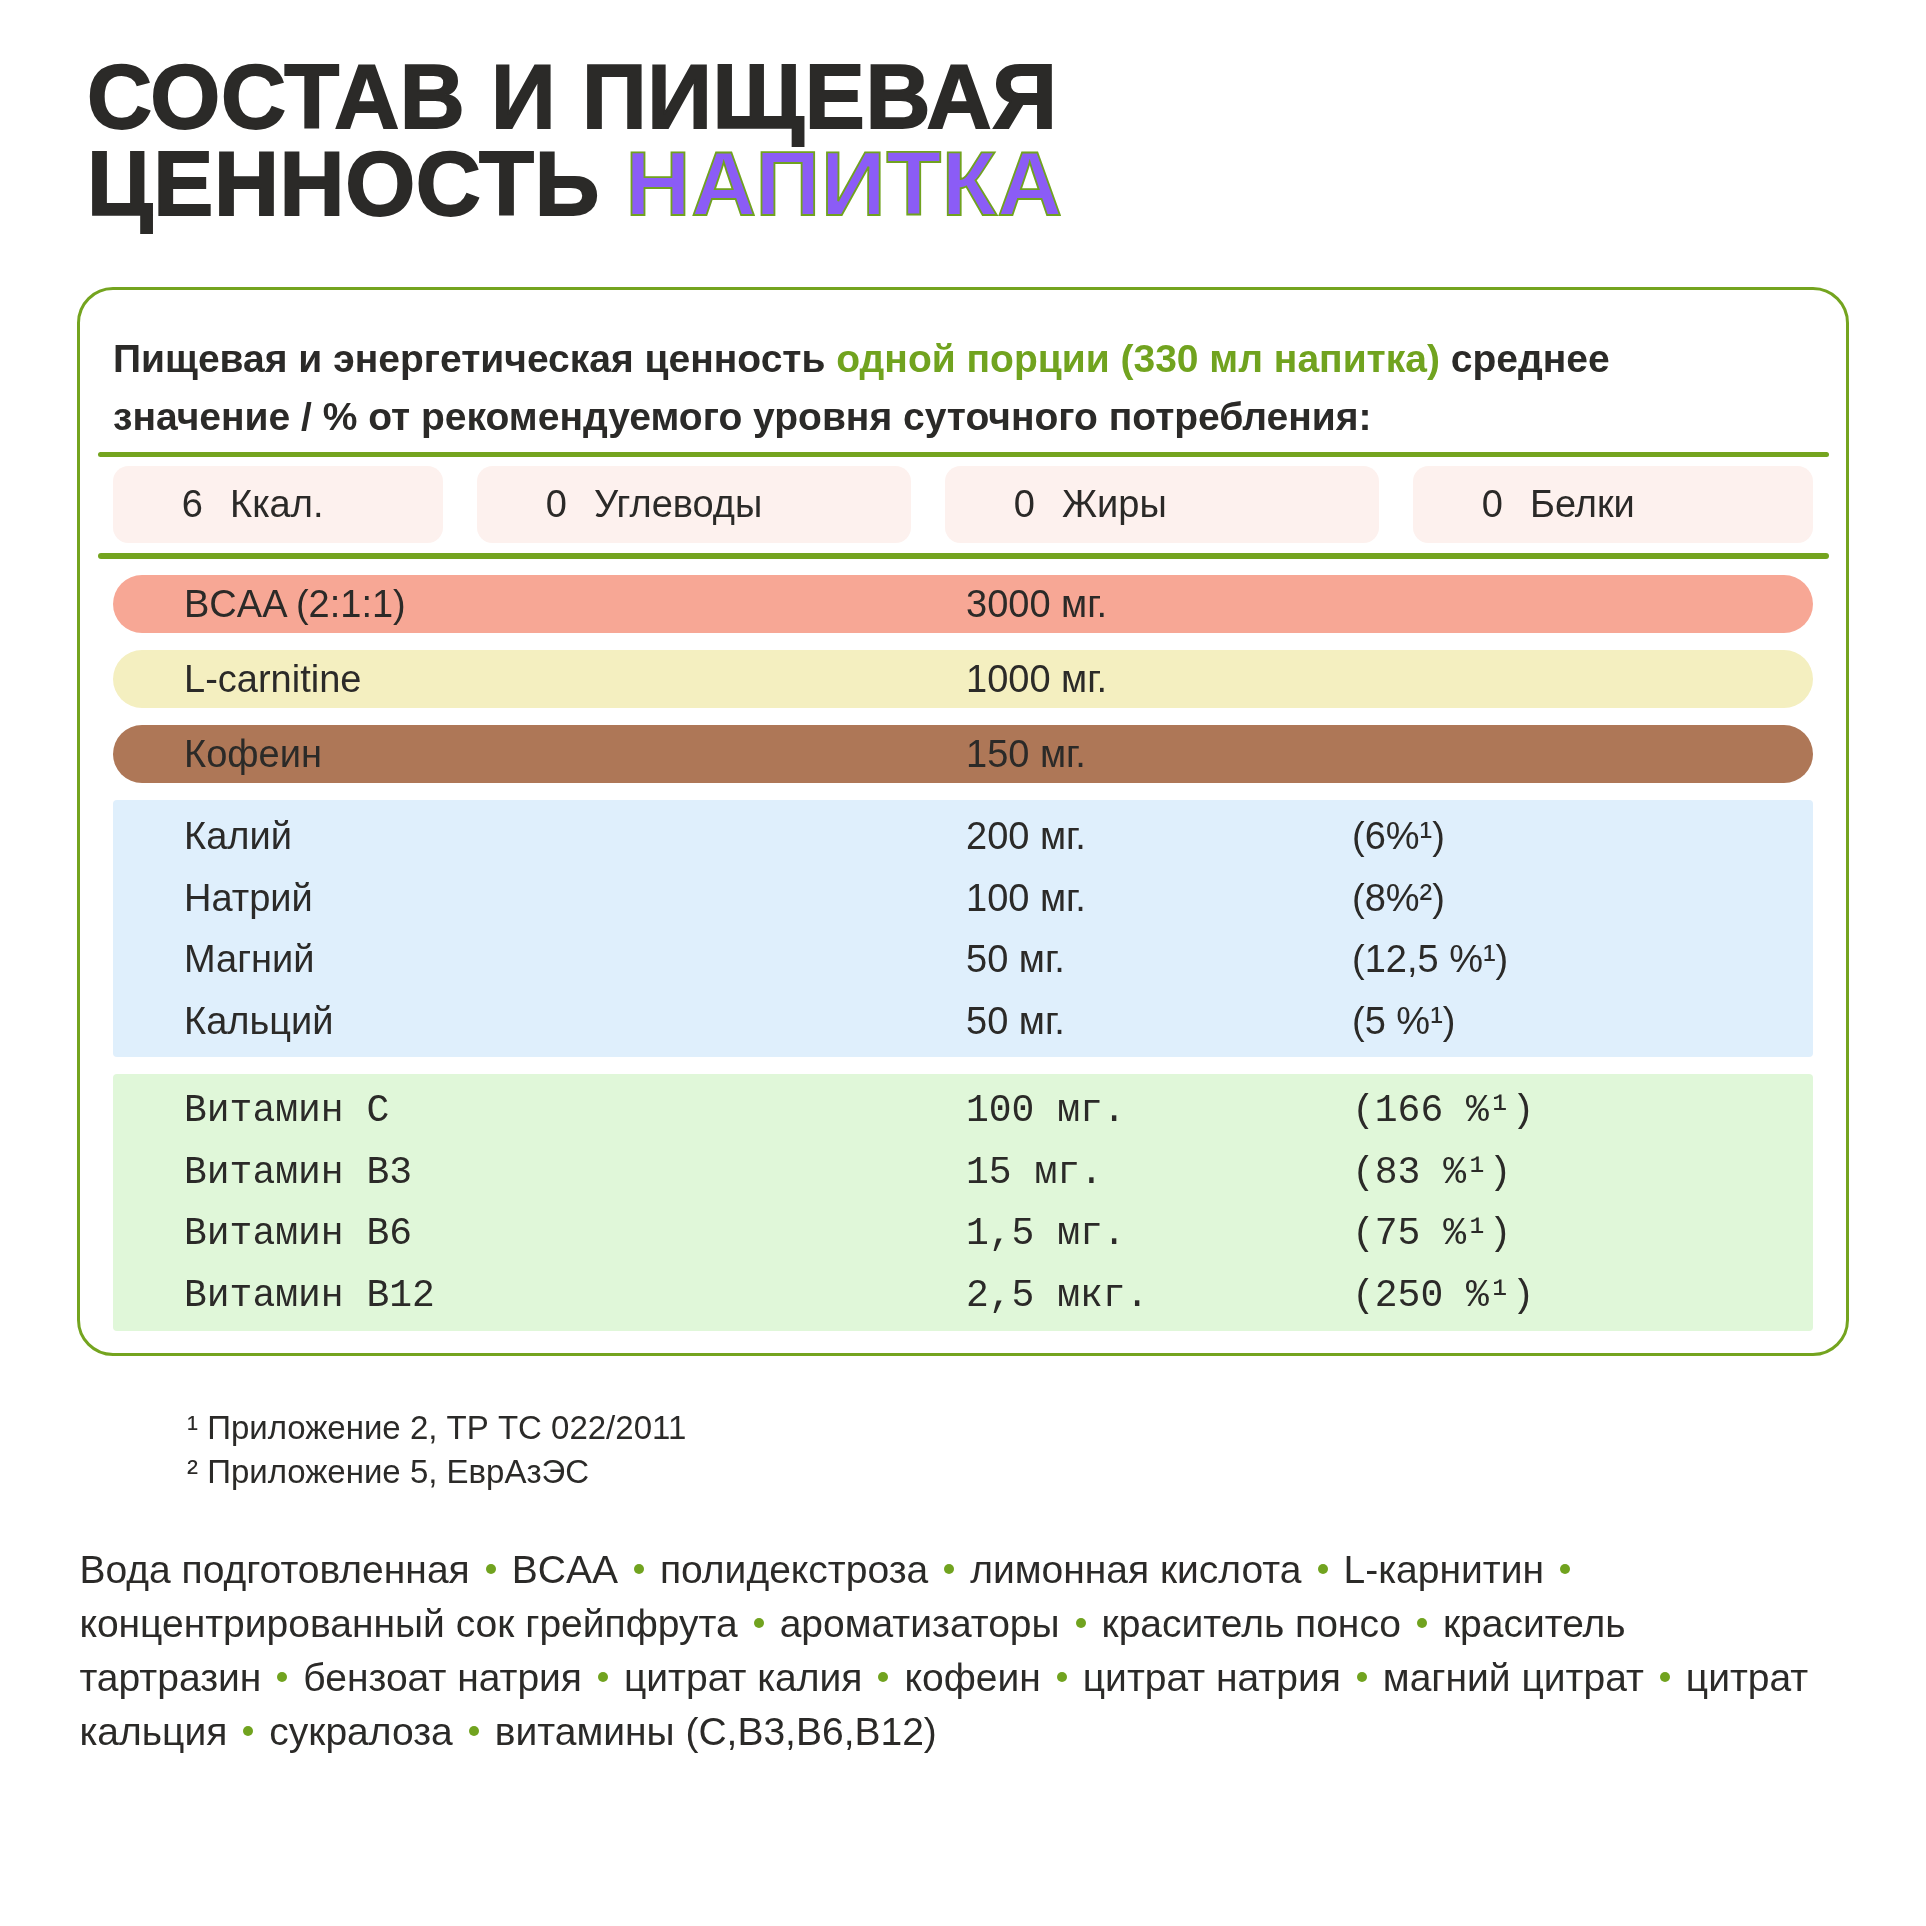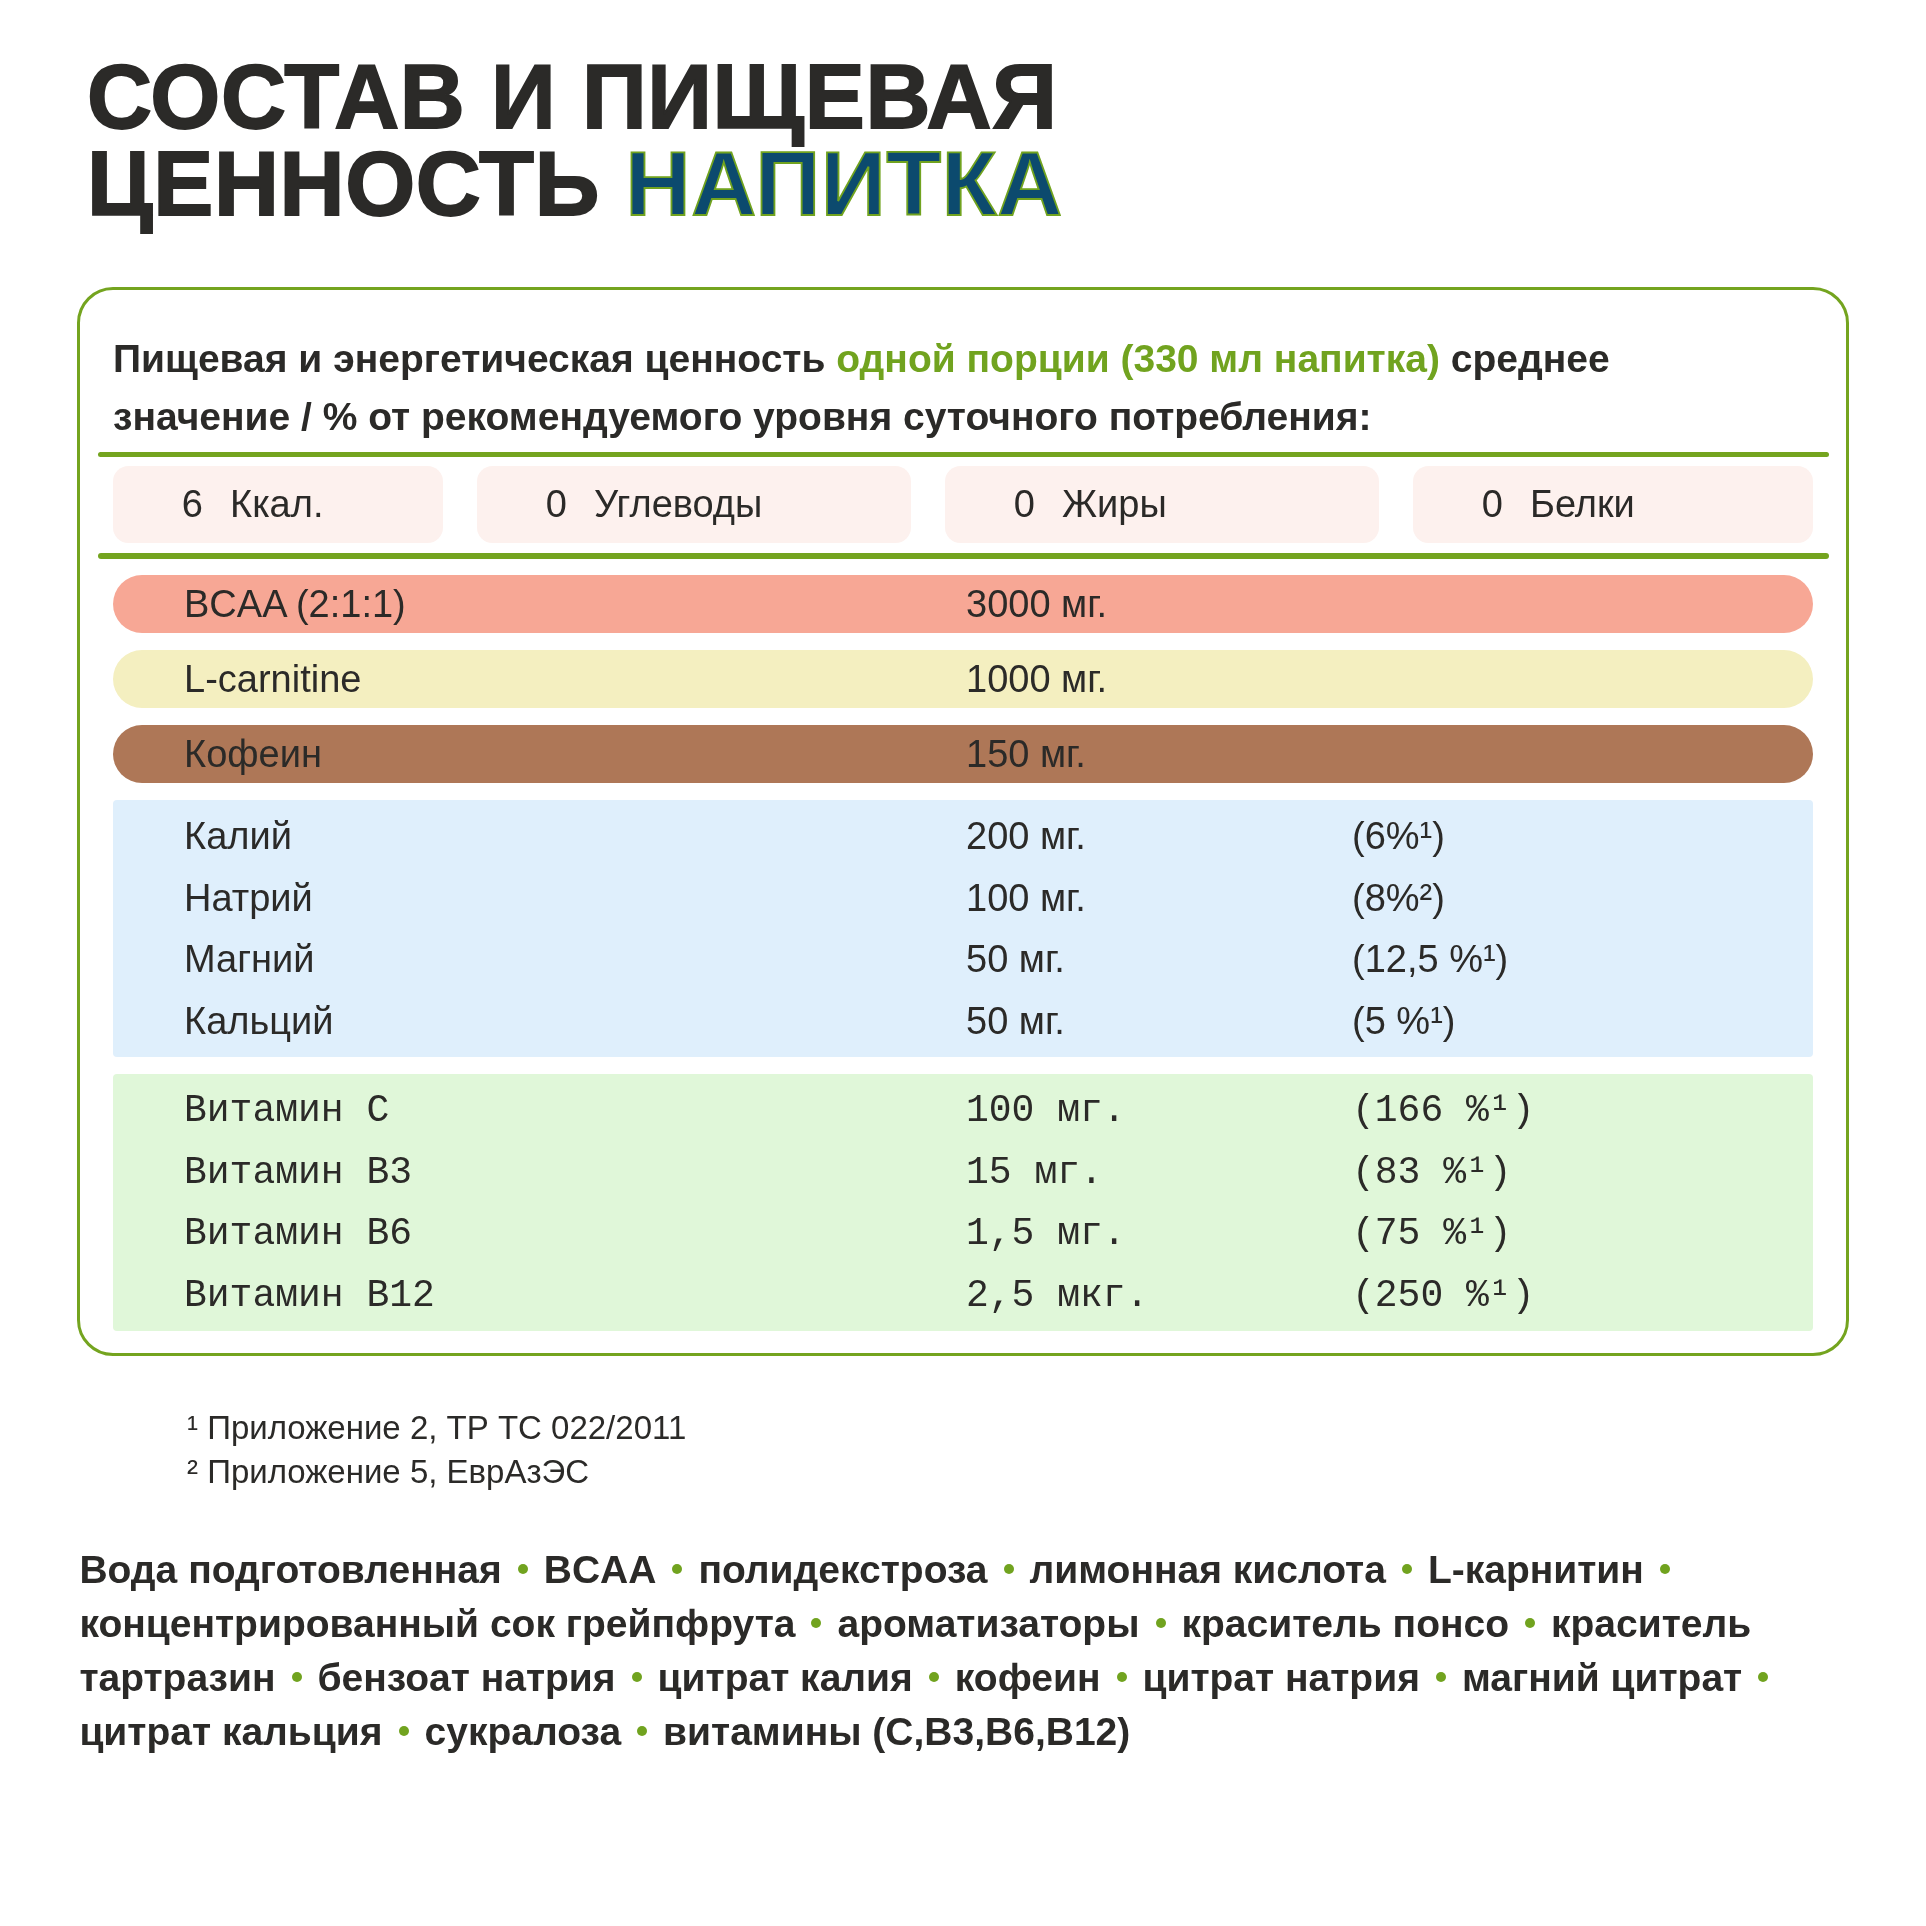--- a/index.html
+++ b/index.html
@@ -6,21 +6,21 @@
   body{
     width:1926px;height:1926px;background:#ffffff;
     font-family:"Liberation Sans",sans-serif;color:#2b2a28;
     -webkit-font-smoothing:antialiased;overflow:hidden;
   }
   .page{box-sizing:border-box;width:1926px;height:1926px;padding:54px 77px 0;}
 
   
   .title{margin:0 10px 59px;font-size:90px;line-height:87px;font-weight:800;
          letter-spacing:0.6px;-webkit-text-stroke:1.8px currentColor;}
-  .title .t-green{color:#0c4a6e;-webkit-text-stroke:1.8px #71a31f;}
+  .title .t-green{color:#8b5cf6;-webkit-text-stroke:1.8px #71a31f;}
 
   
   .box{box-sizing:border-box;border:3.6px solid #74a41f;border-radius:36px;
        padding:40px 33px 21.4px;background:#ffffff;}
   .intro{margin:0;font-size:39px;line-height:58px;font-weight:700;max-width:1653px;}
   .intro .green{color:#71a31f;}
 
   .rule{height:5.4px;background:#74a41f;border-radius:3px;margin:6px -15.5px 0;}
   .rule.rule-bottom{margin-top:10.7px;}
 
@@ -41,21 +41,21 @@
   .block{border-radius:4px;padding:7.1px 0;display:flex;flex-direction:column;gap:3.6px;}
   .block .row{background:transparent;border-radius:0;}
   .bg-minerals{background:#dfeffc;}
   .bg-vitamins{background:#e0f7d9;font-family:Liberation Mono, monospace;}
 
   
   .footnotes{margin:50px 0 0 110px;}
   .footnotes p{margin:0;font-size:33px;line-height:44px;font-weight:500;}
 
   
-  .ingredients{margin:49px 0 0 2.4px;max-width:1736px;font-size:39px;line-height:54px;font-weight:700;}
+  .ingredients{margin:49px 0 0 2.4px;max-width:1736px;font-size:39px;line-height:54px;font-weight:400;}
   .dot{display:inline-block;width:10px;height:10px;border-radius:50%;background:#71a31f;
        margin:0 16px;vertical-align:8.3px;}
 </style>
 </head>
 <body>
 
 <div class="page">
 
   <h1 class="title"><span class="t-dark">СОСТАВ И ПИЩЕВАЯ</span><br><span class="t-dark">ЦЕННОСТЬ</span>
     <span class="t-green">НАПИТКА</span>

